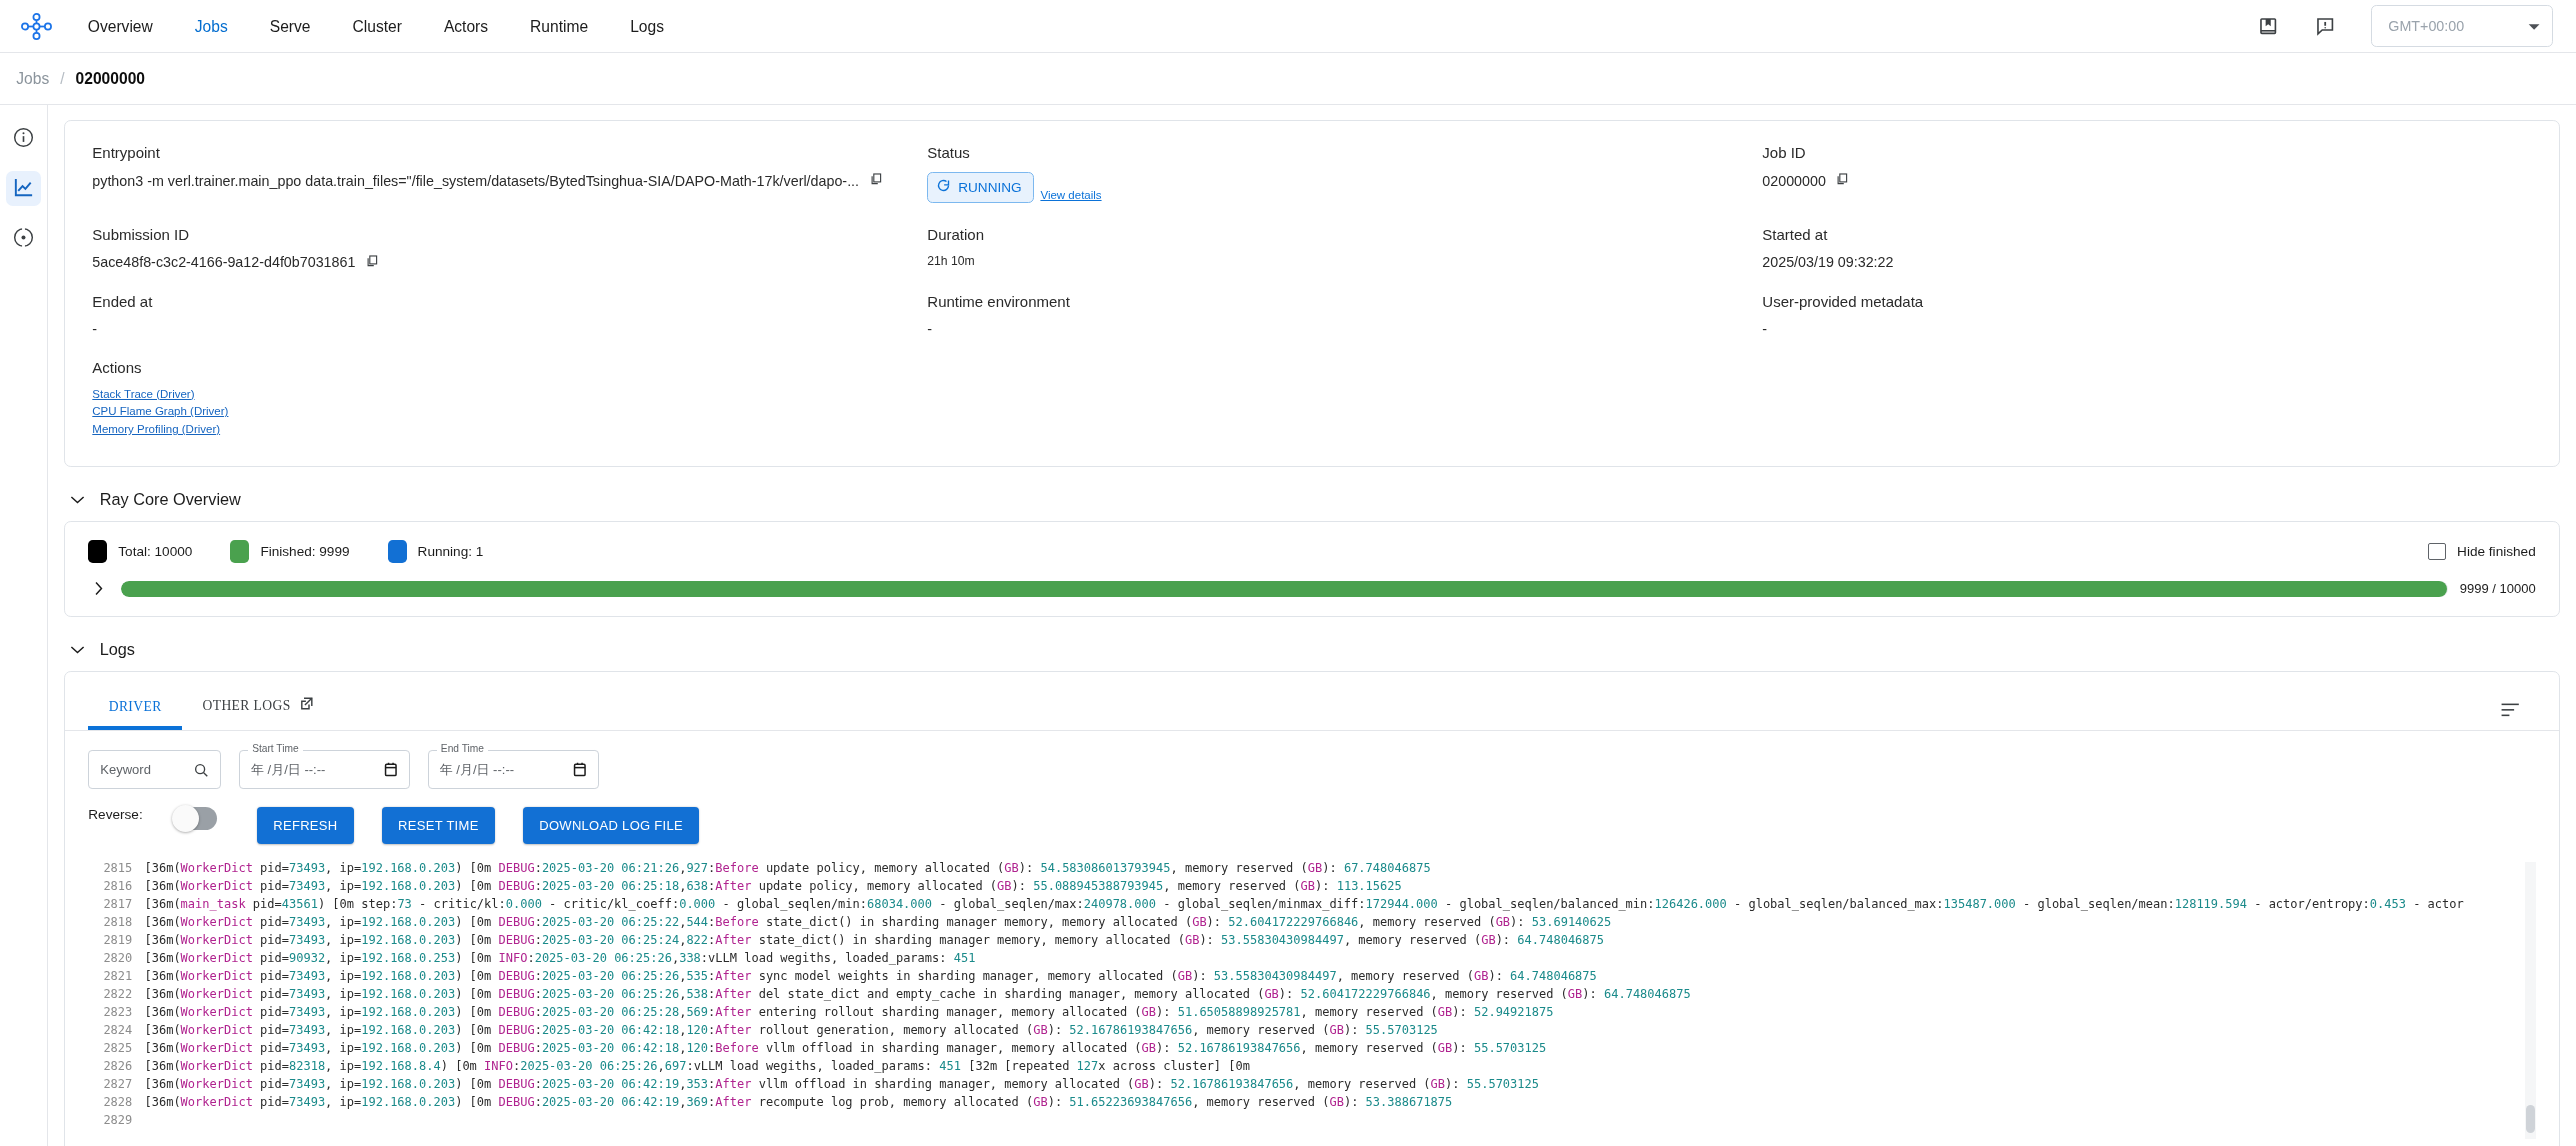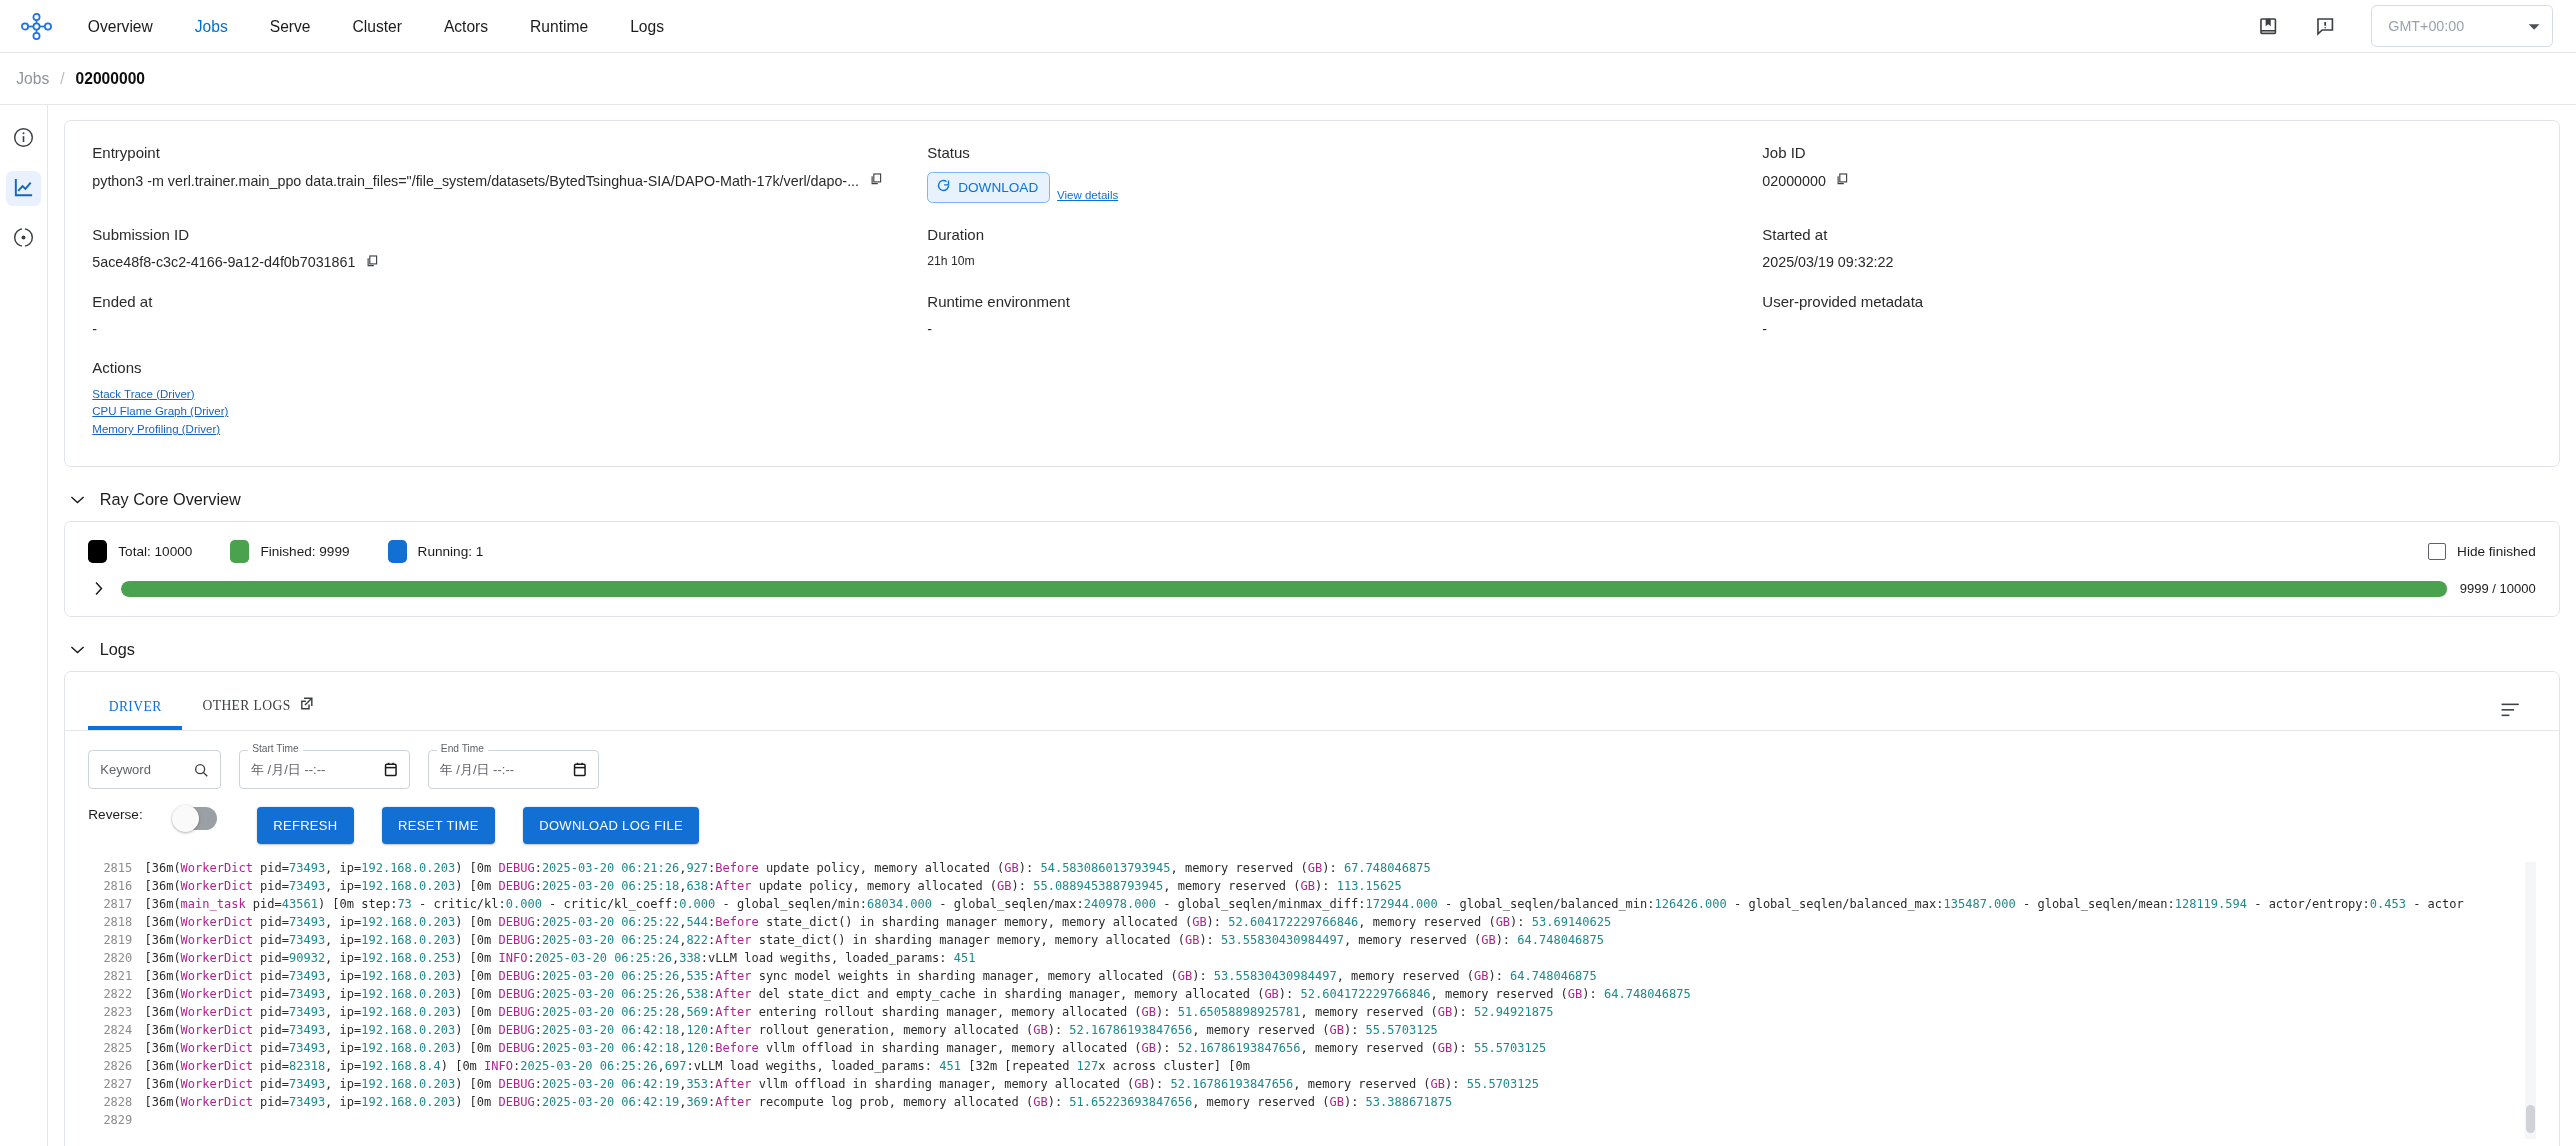--- a/index.html
+++ b/index.html
@@ -285,21 +285,21 @@
         <div class="field">
           <div class="field-label">Status</div>
           <div class="field-value status-row">
             <span class="status-chip">
               <span>
                 <svg width="15" height="15" viewBox="0 0 24 24" fill="none" stroke="#0b72d8" stroke-width="2.2">
                   <path d="M20 12 a8 8 0 1 1 -3.2 -6.4"></path>
                     <polyline points="20,4 20,11 13,11"></polyline>
                 </svg>
               </span>
-              <span>DOWNLOAD</span>
+              <span>RUNNING</span>
             </span>
             <span class="view-details">View details</span>
           </div>
         </div>
 
         <div class="field">
           <div class="field-label">Job ID</div>
           <div class="field-value">
             <span>02000000</span>
             <span class="copy-ico">

